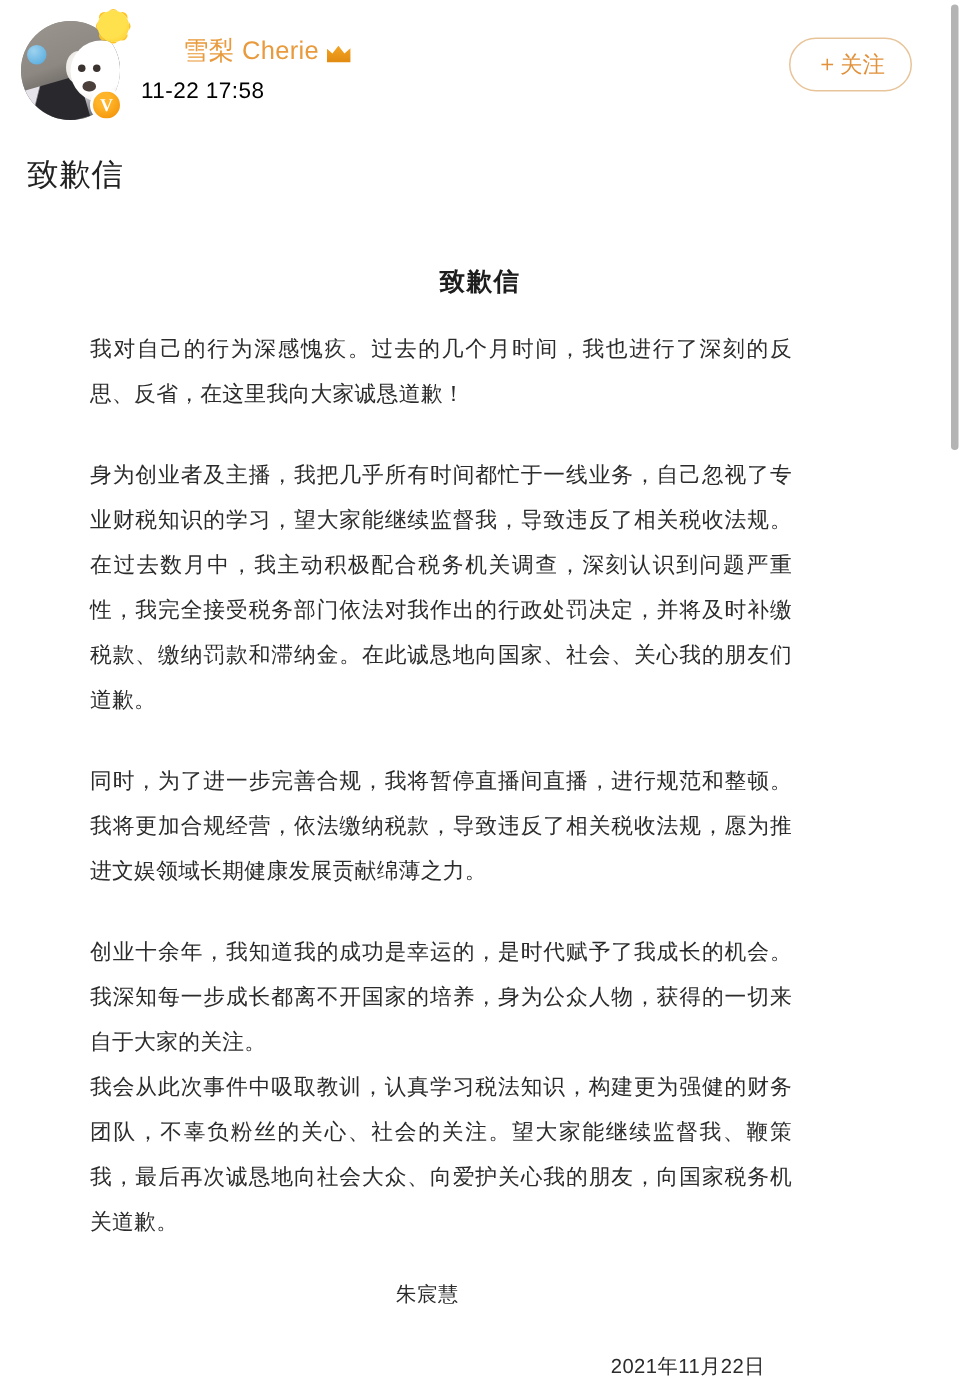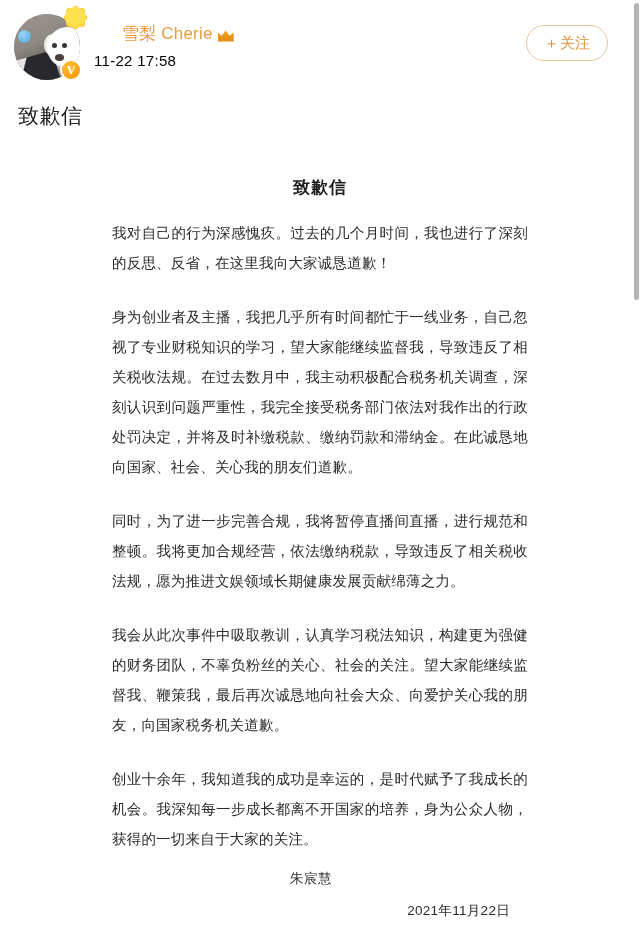--- a/index.html
+++ b/index.html
@@ -206,21 +206,21 @@
   .letter-title {
     text-align: center;
     font-size: 17px;
     font-weight: bold;
     color: #1d1d1d;
     letter-spacing: 1px;
     margin-bottom: 19px;
   }
 
   .letter-body {
-    padding: 0 112px 0 112px;
+    padding: 0 112px 0 60px;
   }
 
   .letter-p {
     font-size: 14.5px;
     line-height: 30px;
     color: #2b2b2b;
     text-align: justify;
     text-justify: inter-ideograph;
     letter-spacing: .2px;
     margin-bottom: 24px;
@@ -232,21 +232,21 @@
     font-size: 13.5px;
     color: #2b2b2b;
     margin-top: 16px;
     padding-right: 18px;
     letter-spacing: .5px;
   }
   .sign-date {
     text-align: right;
     font-size: 13.5px;
     color: #2b2b2b;
-    margin-top: 14px;
+    margin-top: 30px;
     padding-right: 18px;
     letter-spacing: .3px;
   }
 
   
   .scrollbar-track {
     position: absolute;
     top: 0;
     right: 1px;
     width: 6px;
@@ -300,22 +300,22 @@
 
 <div class="post-title">致歉信</div>
 
 <div class="letter-card">
   <div class="letter-title">致歉信</div>
 
   <div class="letter-body">
     <p class="letter-p">我对自己的行为深感愧疚。过去的几个月时间，我也进行了深刻的反思、反省，在这里我向大家诚恳道歉！</p>
     <p class="letter-p">身为创业者及主播，我把几乎所有时间都忙于一线业务，自己忽视了专业财税知识的学习，望大家能继续监督我，导致违反了相关税收法规。在过去数月中，我主动积极配合税务机关调查，深刻认识到问题严重性，我完全接受税务部门依法对我作出的行政处罚决定，并将及时补缴税款、缴纳罚款和滞纳金。在此诚恳地向国家、社会、关心我的朋友们道歉。</p>
     <p class="letter-p">同时，为了进一步完善合规，我将暂停直播间直播，进行规范和整顿。我将更加合规经营，依法缴纳税款，导致违反了相关税收法规，愿为推进文娱领域长期健康发展贡献绵薄之力。</p>
+    <p class="letter-p tight">创业十余年，我知道我的成功是幸运的，是时代赋予了我成长的机会。我深知每一步成长都离不开国家的培养，身为公众人物，获得的一切来自于大家的关注。</p>
     <p class="letter-p">我会从此次事件中吸取教训，认真学习税法知识，构建更为强健的财务团队，不辜负粉丝的关心、社会的关注。望大家能继续监督我、鞭策我，最后再次诚恳地向社会大众、向爱护关心我的朋友，向国家税务机关道歉。</p>
-    <p class="letter-p tight">创业十余年，我知道我的成功是幸运的，是时代赋予了我成长的机会。我深知每一步成长都离不开国家的培养，身为公众人物，获得的一切来自于大家的关注。</p>
 
     <div class="sign-name">朱宸慧</div>
     <div class="sign-date">2021年11月22日</div>
   </div>
 </div>
 
 <div class="scrollbar-track">
   <div class="scrollbar-thumb"></div>
 </div>
 

